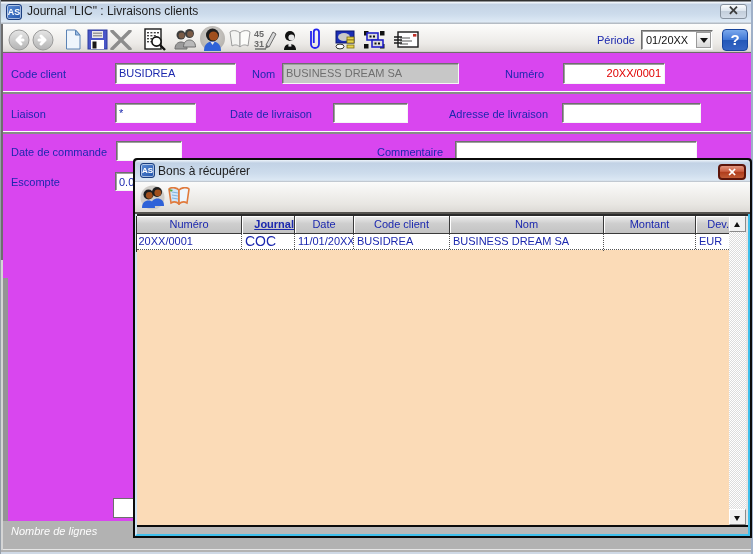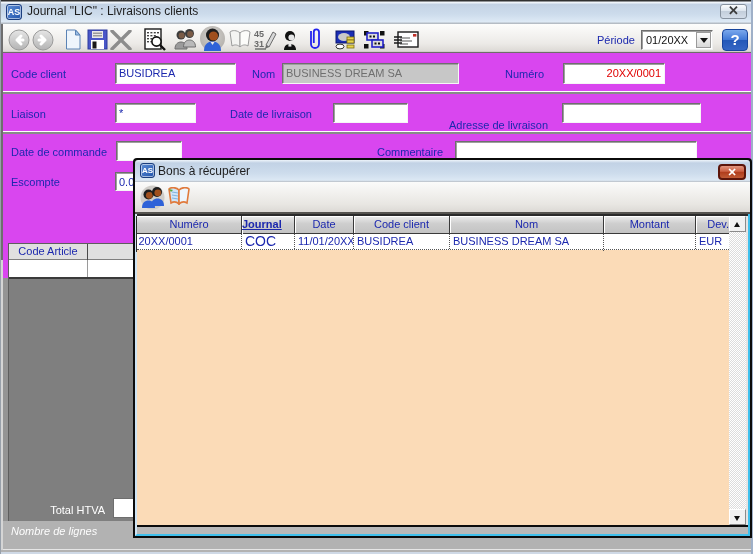--- a/index.html
+++ b/index.html
@@ -170,41 +170,33 @@
   <div class="inp" style="left:282px;top:63px;width:177px;height:21px;background:#c7c7c7;color:#6f6f6f;">BUSINESS DREAM SA</div>
   <div class="lbl" style="left:505px;top:68px;">Numéro</div>
   <div class="inp" style="left:563px;top:63px;width:102px;height:21px;color:#e00000;text-align:right;">20XX/0001</div>
 
   <div class="sep" style="top:91px;"></div>
 
   <div class="lbl" style="left:11px;top:108px;">Liaison</div>
   <div class="inp" style="left:115px;top:103px;width:81px;height:20px;">*</div>
   <div class="lbl" style="left:230px;top:108px;">Date de livraison</div>
   <div class="inp" style="left:333px;top:103px;width:75px;height:20px;"></div>
-  <div class="lbl" style="left:449px;top:108px;margin-top:11px;">Adresse de livraison</div>
+  <div class="lbl" style="left:449px;top:108px;">Adresse de livraison</div>
   <div class="inp" style="left:562px;top:103px;width:139px;height:20px;"></div>
 
   <div class="sep" style="top:131px;"></div>
 
   <div class="lbl" style="left:11px;top:146px;">Date de commande</div>
   <div class="inp" style="left:116px;top:141px;width:66px;height:20px;"></div>
   <div class="lbl" style="left:377px;top:146px;">Commentaire</div>
   <div class="inp" style="left:455px;top:141px;width:242px;height:20px;"></div>
 
   <div class="lbl" style="left:11px;top:176px;">Escompte</div>
   <div class="inp" style="left:115px;top:172px;width:62px;height:19px;">0.0</div>
 
-  <div class="abs" style="left:8px;top:243px;width:127px;height:278px;background:#7f7f7f;border-left:1px solid #5e5e5e;border-top:1px solid #5e5e5e;">
-    <div class="abs" style="left:0;top:0;width:127px;height:15px;background:#e0e0e0;"></div>
-    <div class="abs" style="left:0;top:0;width:78px;height:15px;color:#1c28ae;font-size:11px;text-align:center;line-height:15px;">Code Article</div>
-    <div class="abs" style="left:78px;top:0;width:1px;height:16px;background:#4a4a4a;"></div>
-    <div class="abs" style="left:0;top:16px;width:127px;height:17px;background:#fff;border-bottom:2px solid #3a3a3a;"></div>
-    <div class="abs" style="left:78px;top:16px;width:1px;height:17px;background:#9a9a9a;"></div>
-    <div class="abs" style="right:31px;top:260px;color:#fff;font-size:11px;">Total HTVA</div>
-  </div>
   <div class="abs" style="left:113px;top:498px;width:25px;height:18px;background:#fff;border:1px solid #6e6e6e;"></div>
 
   <div class="abs" style="left:0;top:521px;width:753px;height:33px;background:#b2b2b2;"></div>
   <div class="abs" style="left:11px;top:525px;color:#fdfdfd;font-size:11px;font-style:italic;">Nombre de lignes</div>
   <div class="abs" style="left:0;top:549px;width:753px;height:1px;background:#e6e6e6;"></div>
   <div class="abs" style="left:0;top:552px;width:753px;height:2px;background:#cfd9e6;"></div>
 
   <div class="abs" style="left:0;top:0;width:1px;height:554px;background:#98a0aa;"></div>
   <div class="abs" style="left:1px;top:24px;width:2px;height:236px;background:#6e6e6e;"></div>
   <div class="abs" style="left:1px;top:260px;width:2px;height:290px;background:#d5d5d5;"></div>
@@ -243,21 +235,21 @@
     </div>
 
     <div class="abs" style="left:2px;top:56px;width:615px;height:322px;background:#b9b9b9;
          border-left:2px solid #cfe4f4;border-right:2px solid #3fc0ec;border-bottom:2px solid #3fc0ec;box-sizing:border-box;">
 
       <div class="abs" style="left:0;top:0;width:611px;height:313px;border-top:2px solid #2a2a2a;border-bottom:2px solid #0b0b0b;box-sizing:border-box;background:#fbdbb7;">
 
         <div class="abs" style="left:-1px;top:0;width:1px;height:36px;background:#2a2a2a;"></div>
         <div class="abs" id="ghead" style="left: 0px; top: 0px; width: 592px; height: 17px; background: linear-gradient(rgb(237, 237, 237), rgb(206, 206, 206) 45%, rgb(195, 195, 195)); color: rgb(28, 40, 174); border-bottom: 1px solid rgb(58, 58, 58); box-shadow: rgb(255, 255, 255) 0px 1px 0px inset;">
             <div style="position:absolute;left:0px;top:0;width:104px;height:17px;box-sizing:border-box;text-align:center;line-height:16px;font-size:11px;">Numéro</div>
-            <div style="position:absolute;left:104px;top:0;width:53px;height:29px;box-sizing:border-box;border-left:1px solid #3a3a3a;box-shadow:inset 1px 0 0 #fff;text-align:left;line-height:16px;font-size:11px;font-weight:bold;text-decoration:underline;">Journal</div>
+            <div style="position:absolute;left:104px;top:0;width:53px;height:29px;box-sizing:border-box;border-left:1px solid #3a3a3a;box-shadow:inset 1px 0 0 #fff;text-align:right;line-height:16px;font-size:11px;font-weight:bold;text-decoration:underline;">Journal</div>
             <div style="position:absolute;left:157px;top:0;width:59px;height:17px;box-sizing:border-box;border-left:1px solid #3a3a3a;box-shadow:inset 1px 0 0 #fff;text-align:center;line-height:16px;font-size:11px;">Date</div>
             <div style="position:absolute;left:216px;top:0;width:96px;height:17px;box-sizing:border-box;border-left:1px solid #3a3a3a;box-shadow:inset 1px 0 0 #fff;text-align:center;line-height:16px;font-size:11px;">Code client</div>
             <div style="position:absolute;left:312px;top:0;width:154px;height:17px;box-sizing:border-box;border-left:1px solid #3a3a3a;box-shadow:inset 1px 0 0 #fff;text-align:center;line-height:16px;font-size:11px;">Nom</div>
             <div style="position:absolute;left:466px;top:0;width:92px;height:17px;box-sizing:border-box;border-left:1px solid #3a3a3a;box-shadow:inset 1px 0 0 #fff;text-align:center;line-height:16px;font-size:11px;">Montant</div>
             <div style="position:absolute;left:558px;top:0;width:34px;height:17px;box-sizing:border-box;border-left:1px solid #3a3a3a;box-shadow:inset 1px 0 0 #fff;text-align:right;line-height:16px;font-size:11px;">Dev.</div>
           </div>
 
         <div class="abs" id="grow" style="left: 0px; top: 18px; width: 592px; height: 15px; background: rgb(255, 255, 255); color: rgb(28, 40, 174); border-bottom: 1px dotted rgb(85, 85, 85);">
             <div style="position:absolute;left:0px;top:0;width:104px;height:15px;box-sizing:border-box;font-size:11px;line-height:14px;padding:0 3px 0 1.5px;text-align:left;white-space:nowrap;overflow:hidden;">20XX/0001</div>
             <div style="position:absolute;left:104px;top:0;width:53px;height:15px;box-sizing:border-box;border-left:1px dotted #555;font-size:14px;line-height:14px;padding:0 3px 0 3px;text-align:left;white-space:nowrap;overflow:hidden;">COC</div>

